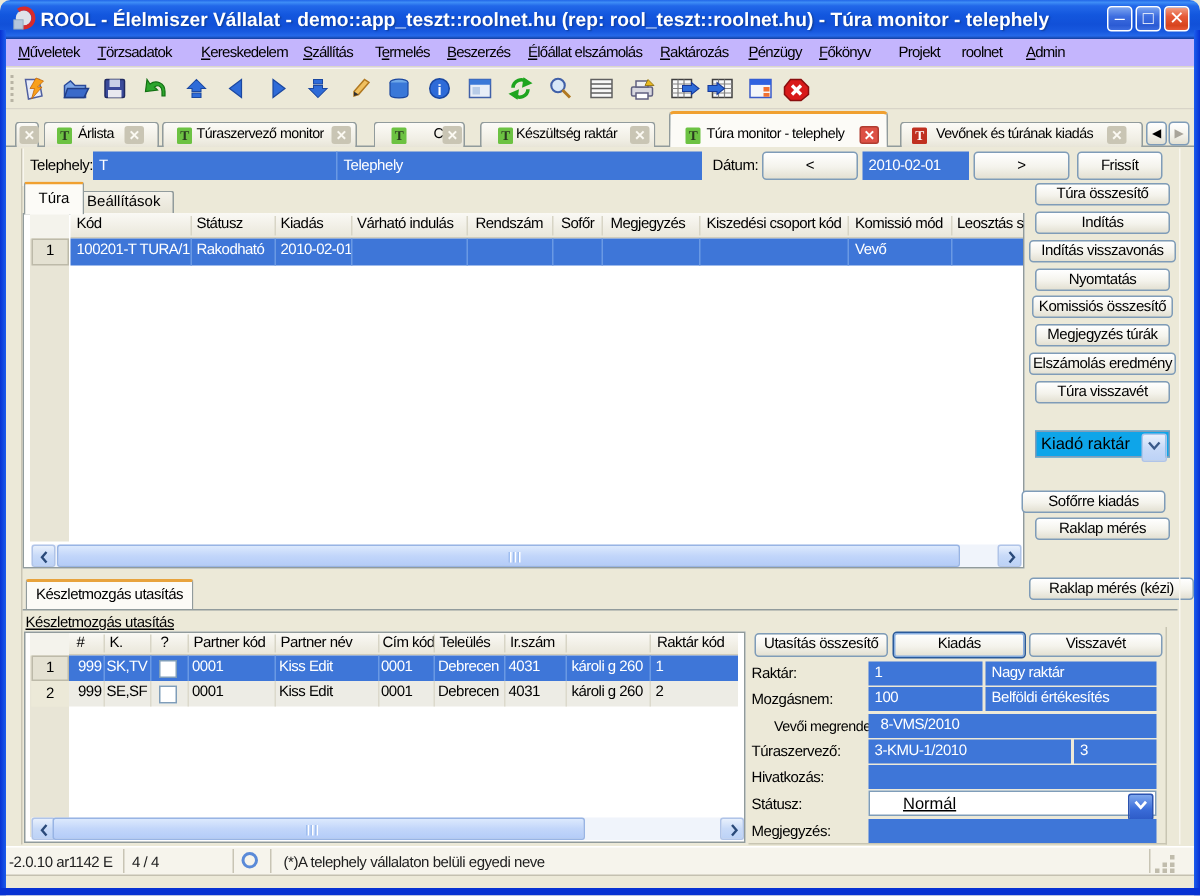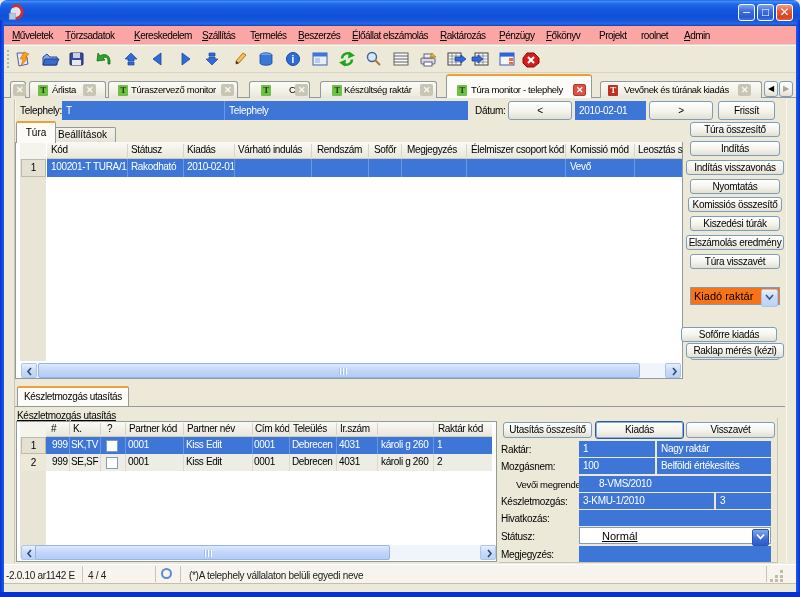--- a/index.html
+++ b/index.html
@@ -11,21 +11,21 @@
   background:linear-gradient(180deg,#2166E8 0%,#3E8DF6 6%,#2268E9 15%,#1357DE 38%,#1150D8 62%,#1758DF 80%,#2568E9 92%,#143E9E 100%);
   border-radius:7px 7px 0 0; }
 #borderL { left:0; top:20px; width:4px; height:577px; background:linear-gradient(90deg,#0732D3,#1C5CEC); }
 #borderR { left:796px; top:20px; width:4px; height:577px; background:linear-gradient(90deg,#1C5CEC,#0732D3); }
 #borderB { left:0; top:592px; width:800px; height:5px; background:#0732D3; }
 .titletext { color:#fff; font-size:12.8px; font-weight:bold; text-shadow:1px 1px 1px #1040A0; white-space:nowrap; }
 .capbtn { position:absolute; top:4px; width:17px; height:17px; border-radius:3px; border:1px solid #fff;
   background:linear-gradient(180deg,#7BA4F0 0%,#3E6EE0 40%,#2B5BD4 80%,#3E6EE0 100%);
   color:#fff; font-size:12px; text-align:center; line-height:18px; }
 
-#menubar { left:4px; top:26px; width:792px; height:20px; background:#fca5a5; }
+#menubar { left:4px; top:26px; width:792px; height:20px; background:#c4b5fd; }
 .mi { position:absolute; top:4px; font-size:10px; letter-spacing:-0.5px; color:#000; white-space:nowrap; }
 .mi u { text-decoration:underline; }
 
 #toolbar { left:4px; top:46px; width:792px; height:27px; background:#ECE9D8; border-bottom:1px solid #D8D4C8; }
 
 .tab { position:absolute; border:1px solid #919B9C; border-bottom:none; border-radius:3px 3px 0 0;
   background:linear-gradient(180deg,#FCFBF7,#F0EEE4 70%,#E8E5D8); font-size:9.5px; white-space:nowrap; letter-spacing:-0.35px; }
 .tabx { position:absolute; width:13px; height:12px; border-radius:2px; background:#C9C5B4; color:#FBF9F2;
   font-size:9px; line-height:12px; text-align:center; font-weight:bold; }
 .tico { position:absolute; width:10px; height:11px; border-radius:1px; background:#6CC242; color:#2A3A20;
@@ -58,20 +58,21 @@
   <div id="borderL" class="abs"></div>
   <div id="borderR" class="abs"></div>
   <div id="borderB" class="abs"></div>
   <div class="abs" style="left:7px;top:4px;width:17px;height:17px;">
     <svg width="17" height="17" viewBox="0 0 17 17">
       <circle cx="8.7" cy="8" r="5.2" fill="#DFE2EA"></circle>
       <path d="M5.2 2.9 A6.3 6.3 0 1 1 4.0 11.8" stroke="#D92B2B" stroke-width="2.7" fill="none"></path>
       <rect x="2.2" y="9.2" width="6.2" height="6.2" fill="#B4C6DC" stroke="#90A6BE" stroke-width="0.6"></rect>
     </svg>
   </div>
+  <div class="abs titletext" style="left:27px;top:5px;">ROOL - Élelmiszer Vállalat - demo::app_teszt::roolnet.hu (rep: rool_teszt::roolnet.hu) - Túra monitor - telephely</div>
   <div class="capbtn" style="left:738px;line-height:14px;">–</div>
   <div class="capbtn" style="left:757px;line-height:15px;">□</div>
   <div class="capbtn" style="left:776px;line-height:15px;background:linear-gradient(180deg,#F0A086 0%,#E65A38 40%,#D8441E 80%,#E65A38 100%);">✕</div>
 
   <div id="menubar" class="abs">
     <span class="mi" style="left:8px;"><u>M</u>űveletek</span>
     <span class="mi" style="left:61px;"><u>T</u>örzsadatok</span>
     <span class="mi" style="left:130px;"><u>K</u>ereskedelem</span>
     <span class="mi" style="left:198px;"><u>S</u>zállítás</span>
     <span class="mi" style="left:246px;">T<u>e</u>rmelés</span>
@@ -223,21 +224,21 @@
   <div class="gridhead" style="left:47px;top:142px;width:635px;height:17px;"></div>
 
   <div id="grid1head">
     <span class="gh" style="left:51px;top:144px;">Kód</span>
     <span class="gh" style="left:131px;top:144px;">Státusz</span>
     <span class="gh" style="left:187px;top:144px;">Kiadás</span>
     <span class="gh" style="left:238px;top:144px;">Várható indulás</span>
     <span class="gh" style="left:317px;top:144px;">Rendszám</span>
     <span class="gh" style="left:374px;top:144px;">Sofőr</span>
     <span class="gh" style="left:407px;top:144px;">Megjegyzés</span>
-    <span class="gh" style="left:471px;top:144px;">Élelmiszer csoport kód</span>
+    <span class="gh" style="left:471px;top:144px;">Kiszedési csoport kód</span>
     <span class="gh" style="left:570px;top:144px;">Komissió mód</span>
     <span class="gh" style="left:638px;top:144px;">Leosztás s</span>
     <span class="ghsep" style="left:127px;top:144px;height:13px;"></span>
     <span class="ghsep" style="left:183px;top:144px;height:13px;"></span>
     <span class="ghsep" style="left:234px;top:144px;height:13px;"></span>
     <span class="ghsep" style="left:311px;top:144px;height:13px;"></span>
     <span class="ghsep" style="left:368px;top:144px;height:13px;"></span>
     <span class="ghsep" style="left:401px;top:144px;height:13px;"></span>
     <span class="ghsep" style="left:466px;top:144px;height:13px;"></span>
     <span class="ghsep" style="left:565px;top:144px;height:13px;"></span>
@@ -274,32 +275,32 @@
           <path d="M7 4 L10 7.5 L7 11" stroke="#2A4A7A" stroke-width="1.6" fill="none"></path>
         </svg></div>
   </div>
 
   <div id="rightbtns">
     <div class="xpbtn" style="left:690px;top:122px;width:90px;height:15px;line-height:13px;">Túra összesítő</div>
     <div class="xpbtn" style="left:690px;top:141px;width:90px;height:15px;line-height:13px;">Indítás</div>
     <div class="xpbtn" style="left:686px;top:160px;width:98px;height:15px;line-height:13px;">Indítás visszavonás</div>
     <div class="xpbtn" style="left:690px;top:179px;width:90px;height:15px;line-height:13px;">Nyomtatás</div>
     <div class="xpbtn" style="left:688px;top:197px;width:94px;height:15px;line-height:13px;">Komissiós összesítő</div>
-    <div class="xpbtn" style="left:690px;top:216px;width:90px;height:15px;line-height:13px;">Kiszedési túrák</div>
+    <div class="xpbtn" style="left:690px;top:216px;width:90px;height:15px;line-height:13px;">Megjegyzés túrák</div>
     <div class="xpbtn" style="left:686px;top:235px;width:98px;height:15px;line-height:13px;">Elszámolás eredmény</div>
     <div class="xpbtn" style="left:690px;top:254px;width:90px;height:15px;line-height:13px;">Túra visszavét</div>
-    <div class="abs" style="left:690px;top:287px;width:90px;height:18px;background:#f97316;border:1px solid #7F9DB9;font-size:11px;">
+    <div class="abs" style="left:690px;top:287px;width:90px;height:18px;background:#0ea5e9;border:1px solid #7F9DB9;font-size:11px;">
       <span style="position:absolute;left:3px;top:2px;">Kiadó raktár</span>
       <span class="combobtn" style="right:1px;top:1px;"><svg width="15" height="14">
             <path d="M4 5 L7.5 9 L11 5" stroke="#3A5A8A" stroke-width="1.6" fill="none"></path>
           </svg></span>
     </div>
     <div class="xpbtn" style="left:681px;top:327px;width:96px;height:15px;line-height:13px;">Sofőrre kiadás</div>
     <div class="xpbtn" style="left:690px;top:345px;width:90px;height:15px;line-height:13px;">Raklap mérés</div>
-    <div class="xpbtn" style="left:686px;top:343px;width:98px;height:15px;line-height:13px;">Raklap mérés (kézi)</div>
+    <div class="xpbtn" style="left:686px;top:385px;width:110px;height:15px;line-height:13px;">Raklap mérés (kézi)</div>
   </div>
 
   <div class="abs" style="left:17px;top:386px;width:112px;height:20px;background:#FCFBF7;border:1px solid #919B9C;border-bottom:none;border-radius:2px 2px 0 0;border-top:2px solid #E8A33D;font-size:10px;text-align:center;padding-top:3px;z-index:2;white-space:nowrap;letter-spacing:-0.35px;">Készletmozgás utasítás</div>
   <div class="abs" style="left:15px;top:406px;width:770px;height:1px;background:#919B9C;"></div>
 
   <span class="lbl" style="left:17px;top:410px;text-decoration:underline;">Készletmozgás utasítás</span>
 
   <div class="abs" style="left:16px;top:421px;width:481px;height:141px;background:#fff;border:1px solid #919B9C;"></div>
   <div class="abs" style="left:20px;top:422px;width:26px;height:15px;background:#F4F3EC;"></div>
   <div class="abs" style="left:20px;top:437px;width:26px;height:121px;background:#E8E5D6;"></div>
@@ -388,22 +389,22 @@
     <div class="xpbtn" style="left:503px;top:422px;width:89px;height:16px;line-height:14px;">Utasítás összesítő</div>
     <div class="xpbtn" style="left:595px;top:421px;width:89px;height:18px;line-height:16px;border:1px solid #2A5A9A;box-shadow:inset 0 0 0 1px #88AEE0;">Kiadás</div>
     <div class="xpbtn" style="left:686px;top:422px;width:89px;height:16px;line-height:14px;">Visszavét</div>
     <span class="lbl" style="left:501px;top:444px;">Raktár:</span>
     <div class="bluefield" style="left:579px;top:441px;width:76px;height:16px;line-height:16px;"><span style="margin-left:4px;">1</span></div>
     <div class="bluefield" style="left:657px;top:441px;width:114px;height:16px;line-height:16px;"><span style="margin-left:4px;">Nagy raktár</span></div>
     <span class="lbl" style="left:501px;top:461px;">Mozgásnem:</span>
     <div class="bluefield" style="left:579px;top:458px;width:76px;height:16px;line-height:16px;"><span style="margin-left:4px;">100</span></div>
     <div class="bluefield" style="left:657px;top:458px;width:114px;height:16px;line-height:16px;"><span style="margin-left:4px;">Belföldi értékesítés</span></div>
     <span class="lbl" style="left:516px;top:479px;font-size:9.5px;">Vevői megrendelés:</span>
-    <div class="bluefield" style="left:579px;top:476px;width:192px;height:16px;line-height:16px;"><span style="margin-left:20px;">8-VMS/2010</span></div>
-    <span class="lbl" style="left:501px;top:496px;">Készletmozgás:</span>
+    <div class="bluefield" style="left:579px;top:476px;width:192px;height:16px;line-height:16px;"><span style="margin-left:8px;">8-VMS/2010</span></div>
+    <span class="lbl" style="left:501px;top:496px;">Túraszervező:</span>
     <div class="bluefield" style="left:579px;top:493px;width:135px;height:16px;line-height:16px;"><span style="margin-left:4px;">3-KMU-1/2010</span></div>
     <div class="bluefield" style="left:716px;top:493px;width:55px;height:16px;line-height:16px;"><span style="margin-left:4px;">3</span></div>
     <span class="lbl" style="left:501px;top:513px;">Hivatkozás:</span>
     <div class="bluefield" style="left:579px;top:510px;width:192px;height:16px;"></div>
     <span class="lbl" style="left:501px;top:531px;">Státusz:</span>
     <div class="abs" style="left:579px;top:527px;width:192px;height:17px;background:#fff;border:1px solid #7F9DB9;font-size:11px;">
       <span style="position:absolute;left:22px;top:2px;text-decoration:underline;">Normál</span>
       <span class="combobtn" style="right:1px;top:1px;background:linear-gradient(180deg,#7FA8EE,#3A6CD8 60%,#2E5CC8);border-color:#2A52B0;"><svg width="15" height="13">
             <path d="M4 4.5 L7.5 8.5 L11 4.5" stroke="#FFFFFF" stroke-width="1.8" fill="none"></path>
           </svg></span>

